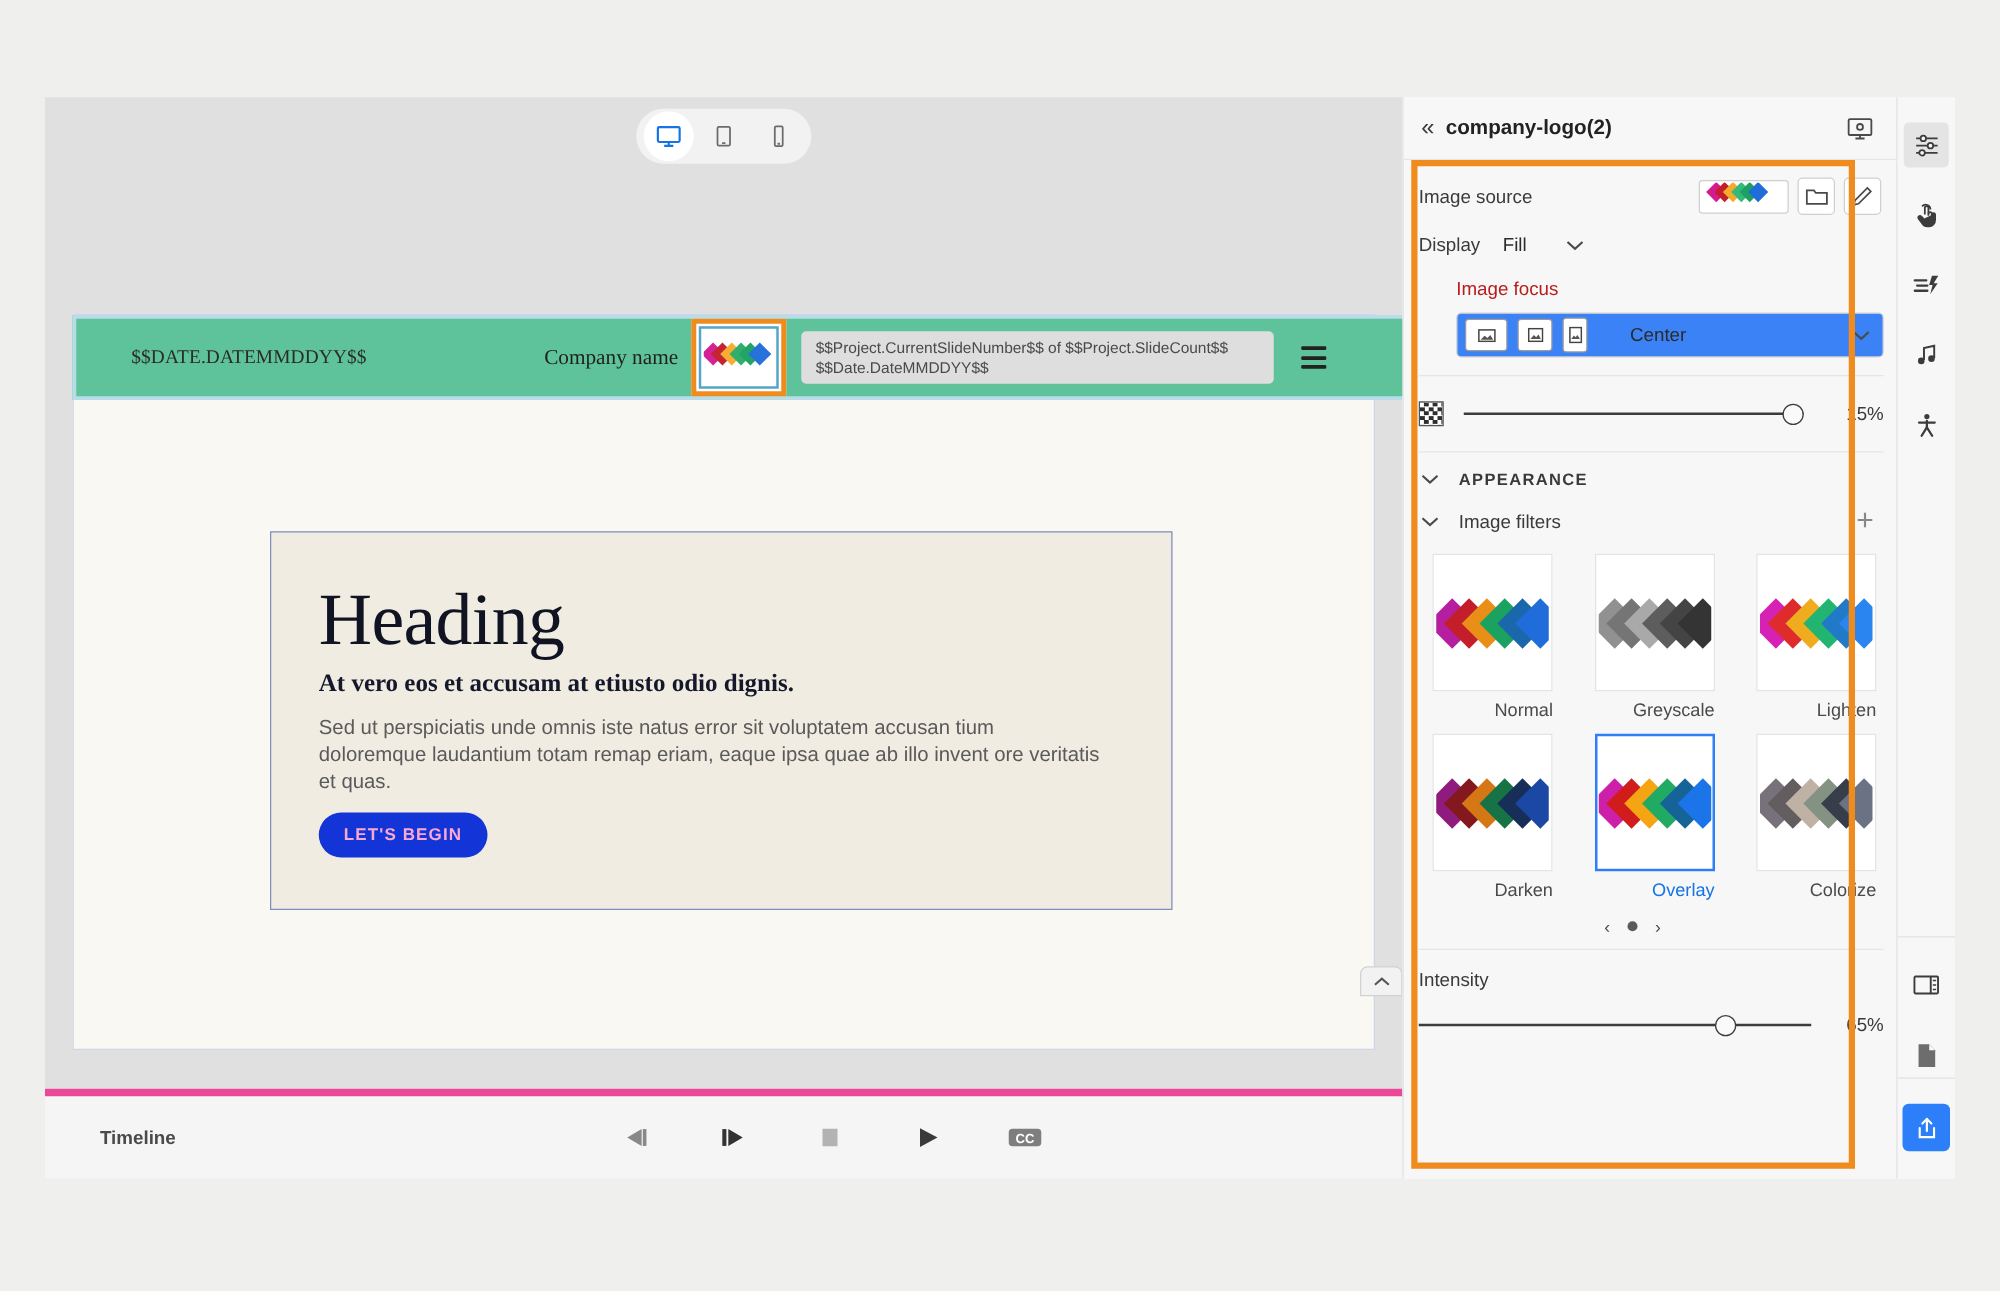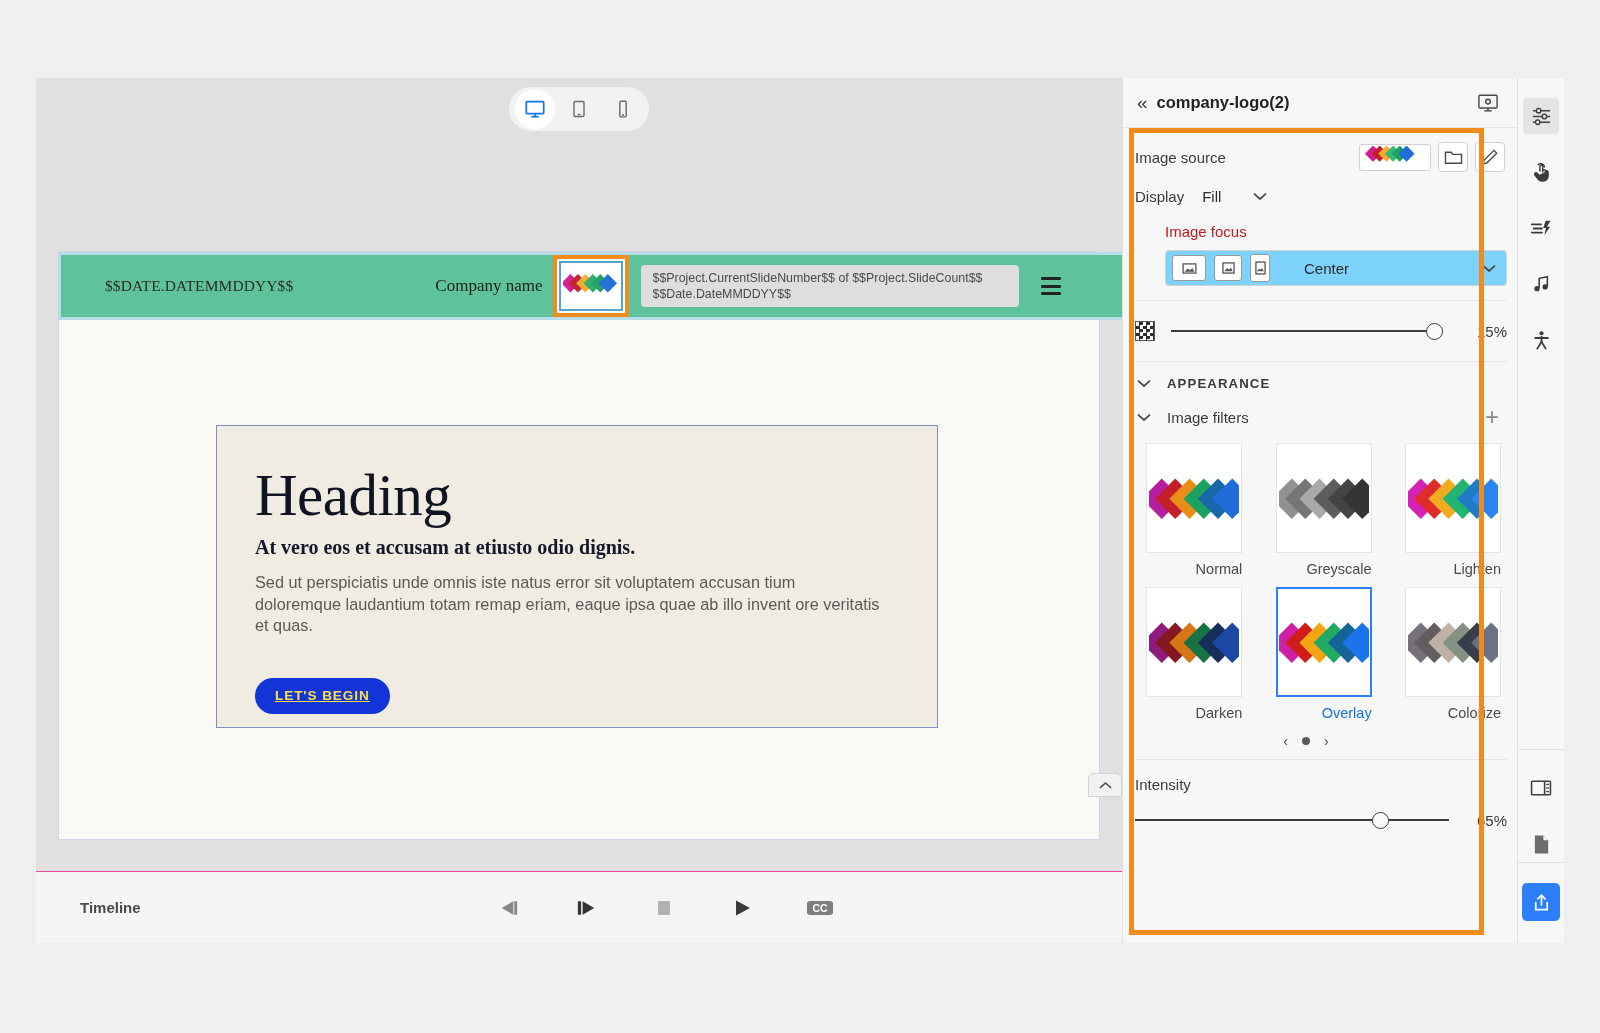--- a/index.html
+++ b/index.html
@@ -146,51 +146,50 @@
     margin-top: 11px;
   }
   .bodytext {
     margin-top: 13px;
     font-size: 16.3px;
     line-height: 21.5px;
     color: #5a5a5a;
     max-width: 625px;
   }
   .cta {
-    margin-top: 41px;
+    margin-top: 13px;
     display: inline-block;
     background: #1334d6;
-    color: #fde047;
+    color: #f9a8d4;
     font-size: 13.6px;
     letter-spacing: .9px;
     font-weight: 600;
     padding: 10px 20px 11px;
     border-radius: 20px;
     cursor: pointer;
     border: none;
-    text-decoration: underline;
   }
 
   
   .collapse-pill {
     position: absolute;
     right: 0px; bottom: 74px;
     width: 34px; height: 24px;
     background: #f2f2f2;
     border: 1px solid #d2d2d2;
     border-radius: 6px 6px 0 0;
     display: flex; align-items: center; justify-content: center;
     cursor: pointer;
   }
 
   
   .timeline {
     height: 72px;
     background: #f5f5f5;
-    border-top: 1px solid #ec4899;
+    border-top: 6px solid #ec4899;
     display: flex;
     align-items: center;
     position: relative;
   }
   .timeline-label {
     margin-left: 44px;
     font-size: 15px;
     color: #4a4a4a;
     font-weight: 600;
   }
@@ -275,21 +274,21 @@
   .display-row { margin-top: 16px; gap: 18px; }
   .dd-value { font-size: 15px; color: #2b2b2b; }
   .chev-sm { margin-left: 14px; }
 
   .focus-label { margin-top: 18px; padding-left: 30px; font-size: 15px; color: #b91c1c;}
   .focus-row {
     margin-top: 10px; margin-left: 30px;
     height: 36px;
     border: 1px solid #d2d2d2;
     border-radius: 4px;
-    background: #7dd3fc;
+    background: #3b82f6;
     display: flex; align-items: center;
     padding: 0 10px 0 6px;
     gap: 8px;
   }
   .focus-btn {
     width: 34px; height: 26px;
     border: 1px solid #9a9a9a;
     border-radius: 3px;
     background: #fff;
     display: flex; align-items:center; justify-content:center;

